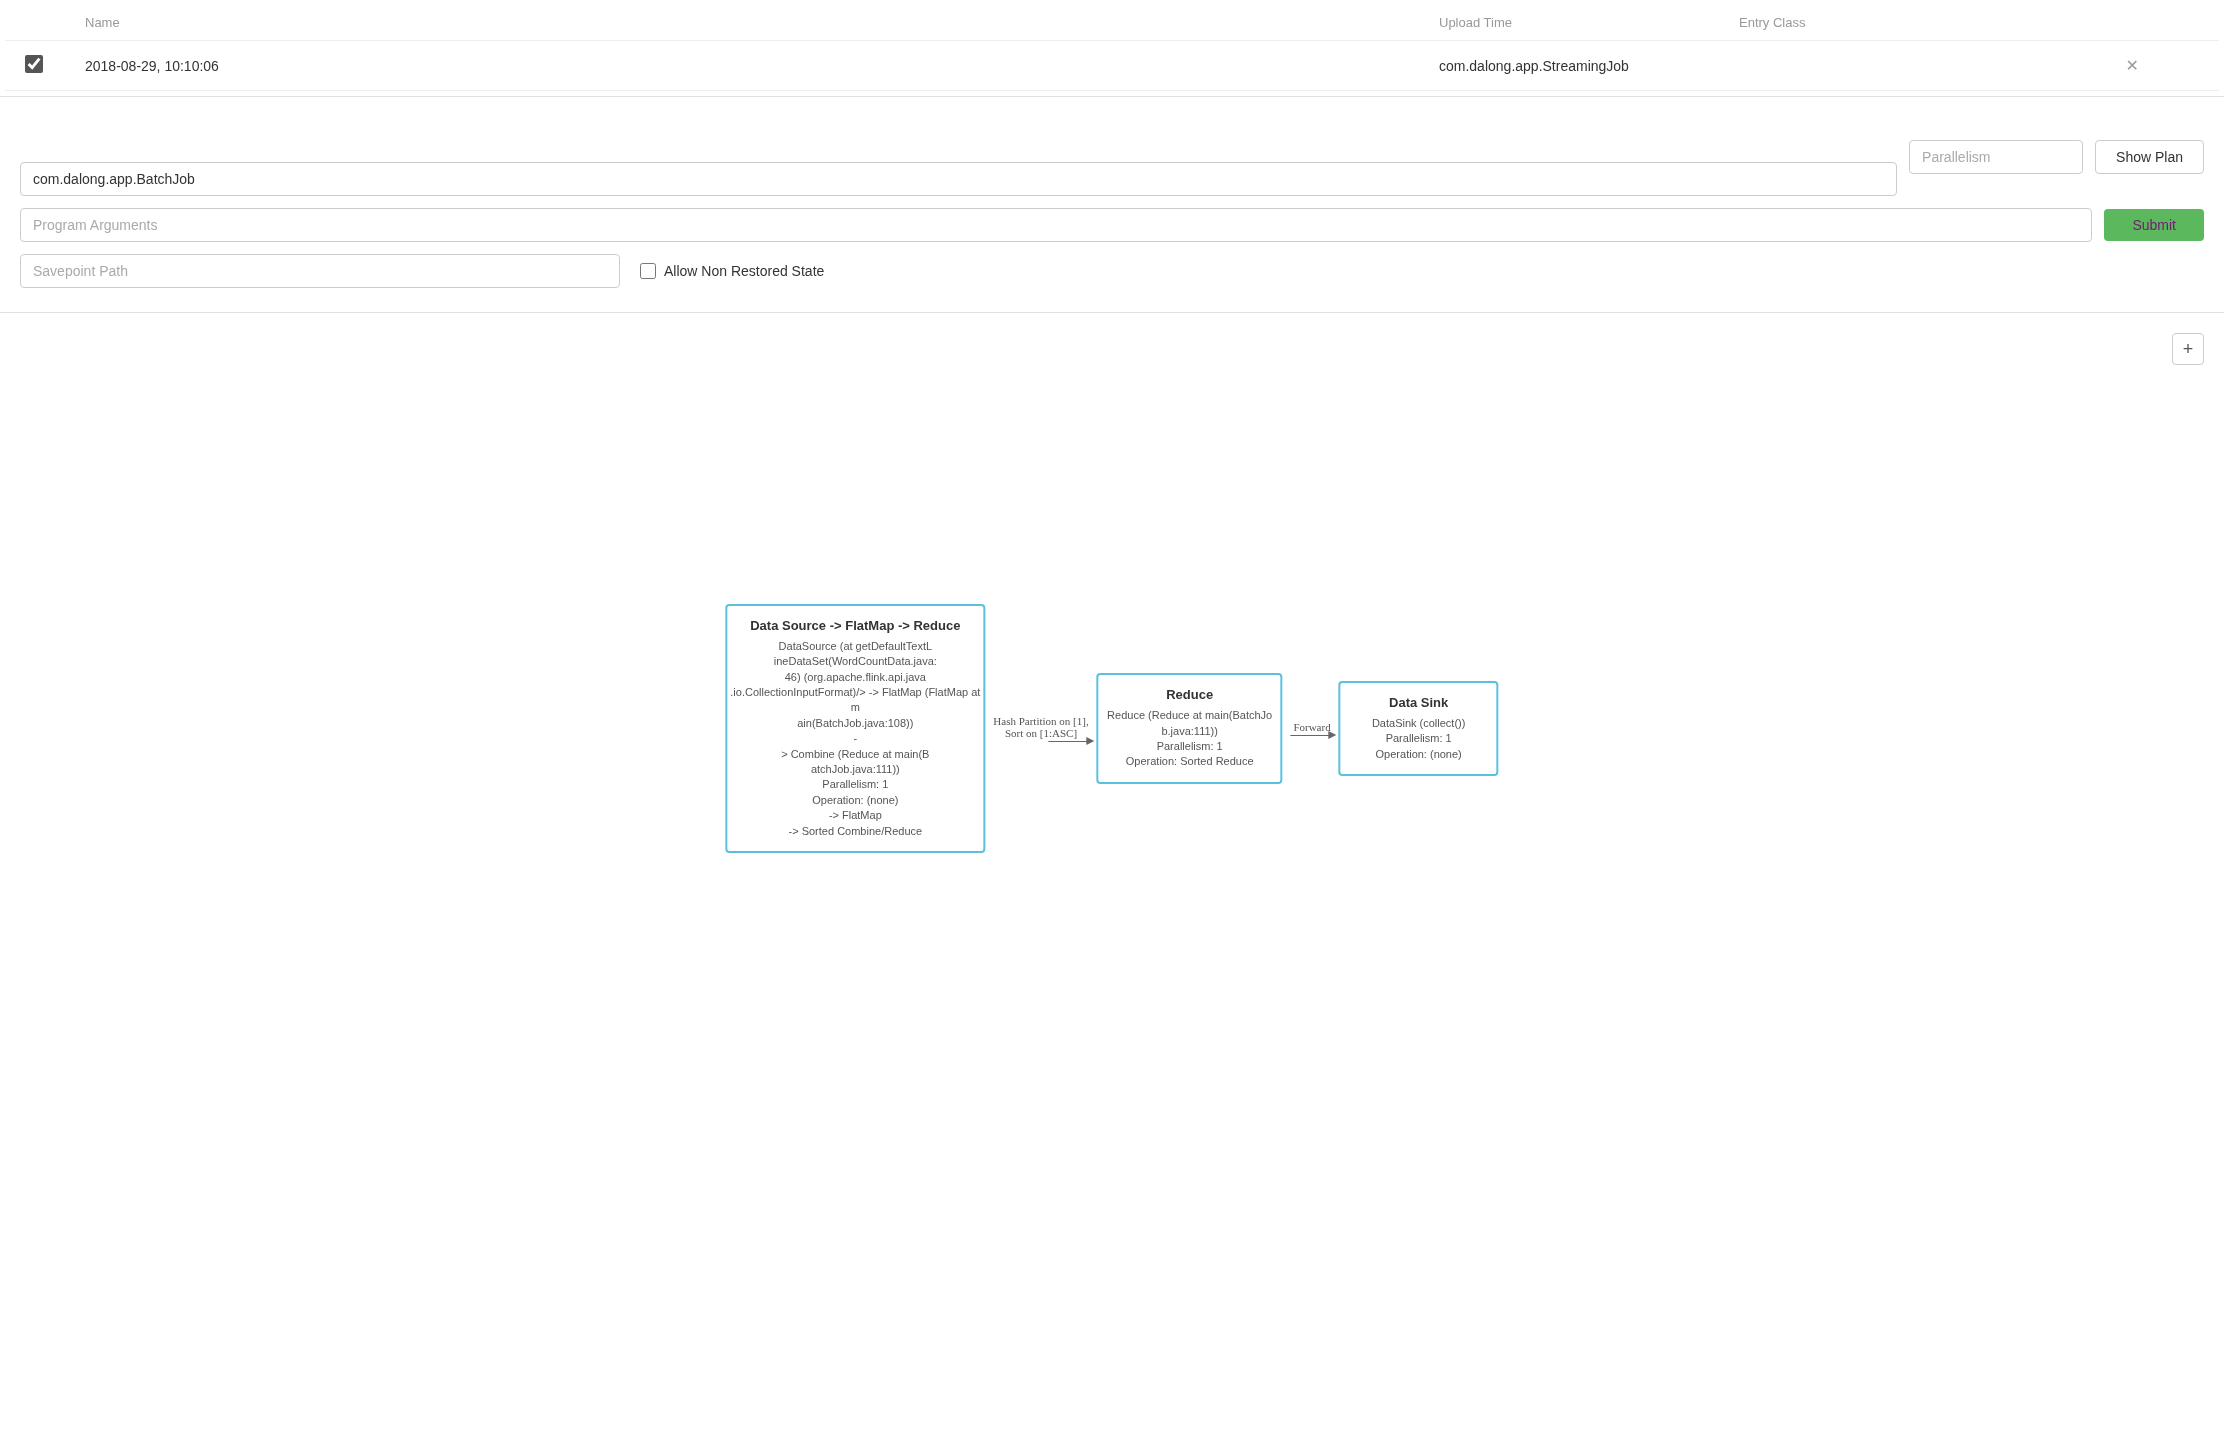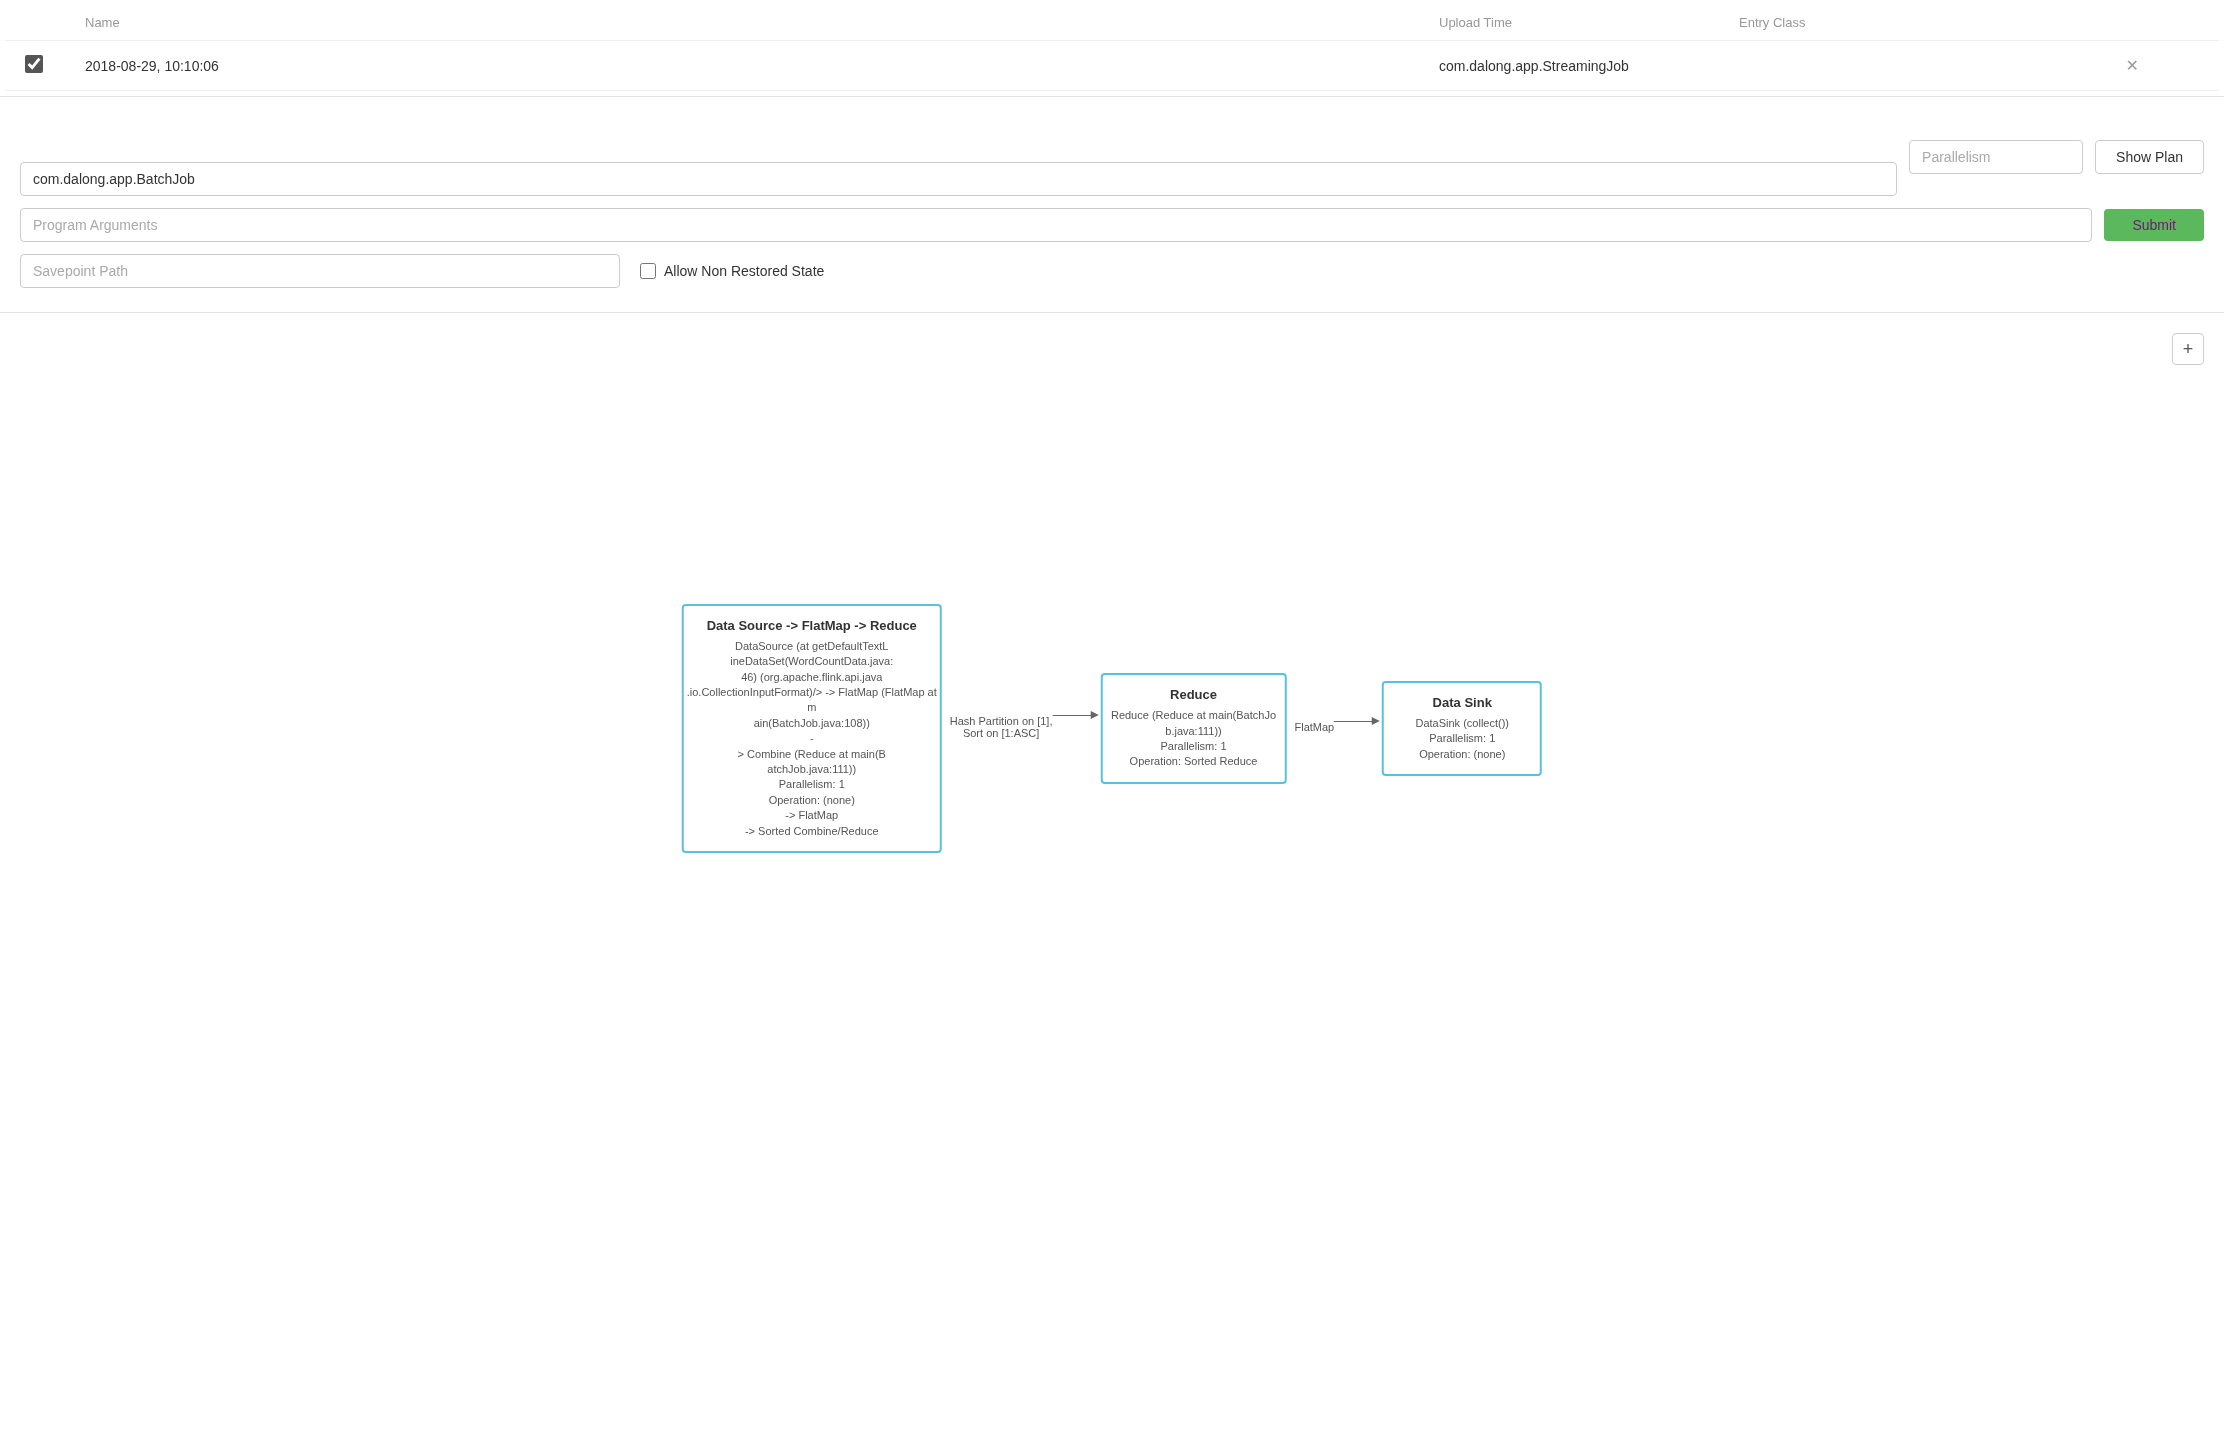--- a/index.html
+++ b/index.html
@@ -177,27 +177,28 @@
       width: 260px;
     }
     .flow-node-medium {
       width: 186px;
     }
     .flow-node-small {
       width: 160px;
     }
     .flow-arrow {
       display: flex;
-      flex-direction: row;
-      align-items: flex-start;
+      flex-direction: column;
+      align-items: flex-end;
       justify-content: center;
       font-size: 11px;
       color: #555;
       padding: 0 8px;
       white-space: nowrap;
+      font-family: Liberation Serif, serif;
     }
     .flow-arrow-line {
       display: flex;
       align-items: center;
       gap: 4px;
     }
     .arrow-line {
       width: 40px;
       height: 1px;
       background: #666;
@@ -290,21 +291,21 @@
       <div class="node-title">Reduce</div>
       <div class="node-detail">
         Reduce (Reduce at main(BatchJo<br>
         b.java:111))<br>
         Parallelism: 1<br>
         Operation: Sorted Reduce
       </div>
     </div>
 
     <div class="flow-arrow">
-      <div style="font-size:11px;color:#555;text-align:center;margin-bottom:2px;">FlatMap</div>
+      <div style="font-size:11px;color:#555;text-align:center;margin-bottom:2px;">Forward</div>
       <div class="flow-arrow-line">
         <div class="arrow-line"></div>
       </div>
     </div>
 
     <div class="flow-node flow-node-small">
       <div class="node-title">Data Sink</div>
       <div class="node-detail">
         DataSink (collect())<br>
         Parallelism: 1<br>

